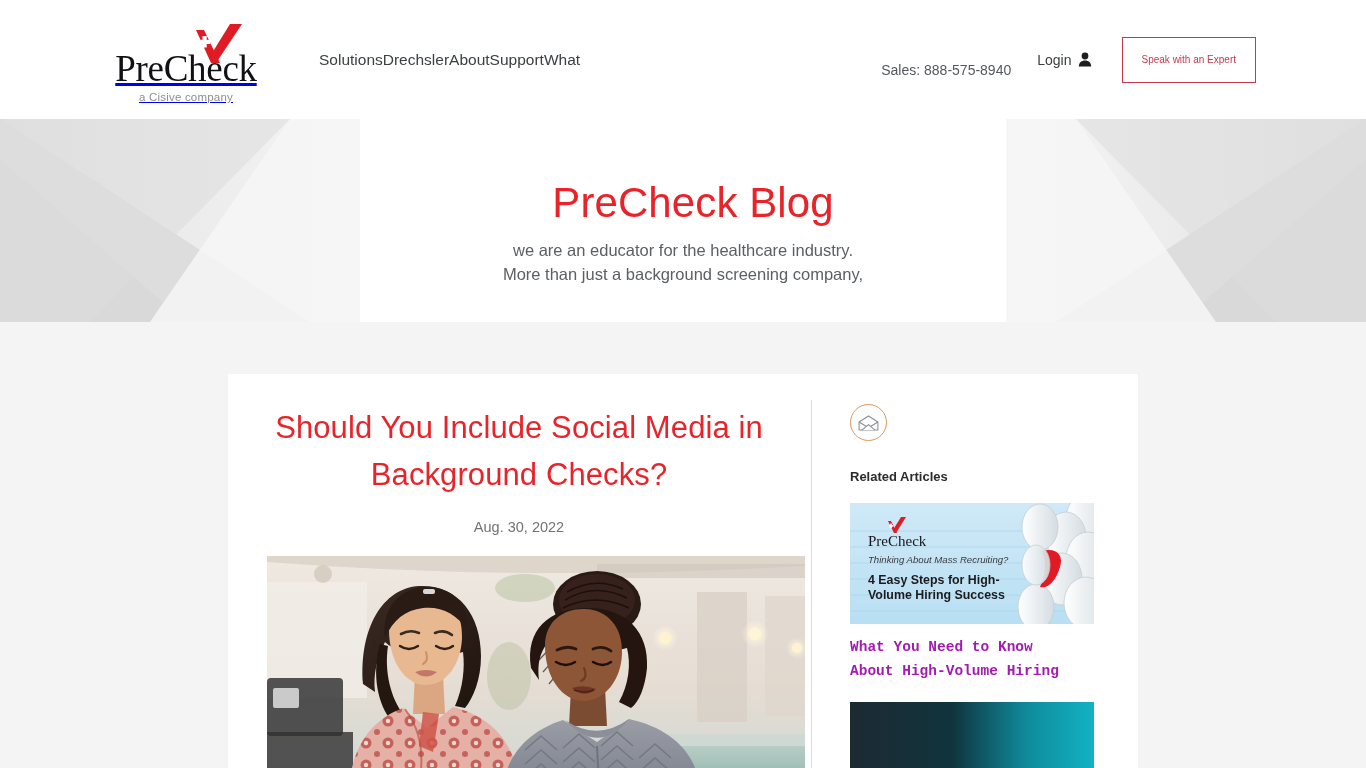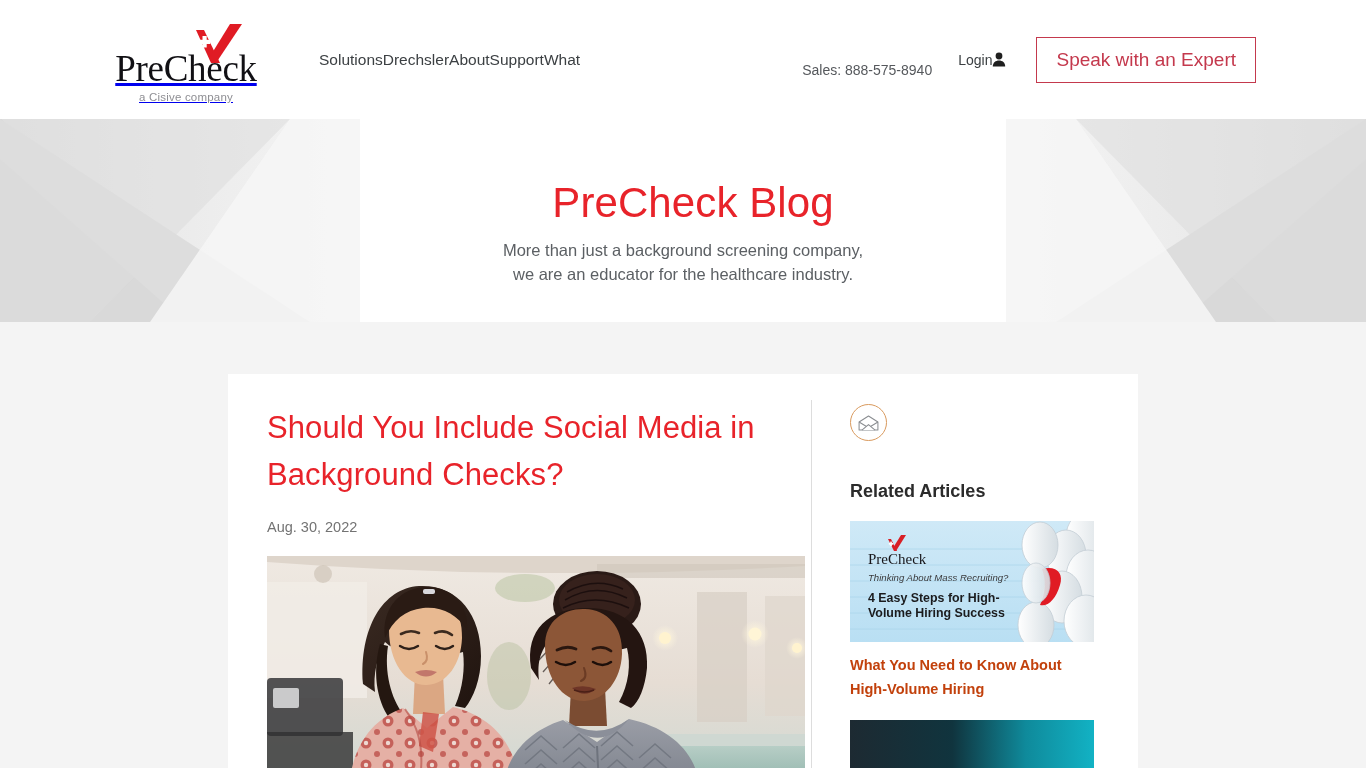--- a/index.html
+++ b/index.html
@@ -73,34 +73,34 @@
     height: 47px;
   }
   .sales-phone {
     font-size: 14px;
     color: #55585c;
     margin-right: 26px;
     white-space: nowrap;
     margin-top: 21px;
   }
   .login-link {
-    display: flex; align-items: center; 
+    display: flex; align-items: center; gap: 6px;
     font-size: 14px;
     color: #3c4043;
     text-decoration: none;
     margin-right: 30px;
     white-space: nowrap;
   }
   .person-icon { display:block; width: 14px; height: 15px; }
   .expert-btn {
     display: flex; align-items: center; justify-content: center;
     border: 1px solid #c4394d;
     color: #c4394d;
     background: transparent;
-    font-size: 19px;
+    font-size: 10px;
     height: 46px;
     padding: 0 19px;
     white-space: nowrap;
     cursor: pointer;
     font-family: "Liberation Sans", sans-serif;
   }
 
   
   .hero {
     position: relative;
@@ -141,20 +141,21 @@
     left: 228px; top: 52px;
     width: 910px;
     height: 394px;
     background: #ffffff;
     display: flex;
   }
   .article-col {
     width: 583px;
     padding: 30px 40px 0 39px;
     position: relative;
+    text-align: center;
   }
   .article-title {
     font-size: 31px;
     line-height: 47px;
     font-weight: 400;
     color: #e8232a;
     letter-spacing: 0.1px;
   }
   .article-date {
     margin-top: 21px;
@@ -186,41 +187,42 @@
   .env-circle {
     width: 37px; height: 37px;
     border: 1.5px solid #d99a5e;
     border-radius: 50%;
     display: flex; align-items: center; justify-content: center;
     background: #fff;
   }
   .env-circle svg { width: 21px; height: 16px; display:block; }
 
   .related-heading {
-    margin-top: 40px;
-    font-size: 18px;
+    margin-top: 28px;
+    font-size: 13px;
     font-weight: bold;
     color: #2b2b2b;
   }
   .rel-item { margin-top: 19px; }
   .rel-thumb {
     width: 244px; height: 121px;
     overflow: hidden;
     display: block;
     background: #bfe3f4;
     position: relative;
   }
   .rel-thumb svg { display:block; width:100%; height:100%; }
   .rel-title {
     margin-top: 11px;
     font-size: 14.5px;
     font-weight: bold;
-    color: #c2410c;
+    color: #a21caf;
     line-height: 24px;
     max-width: 232px;
+    font-family: Liberation Mono, monospace;
   }
   .rel-meta {
     margin-top: 1px;
     font-size: 14.5px;
     color: #6a6e72;
     line-height: 24px;
   }
   .rel-thumb-2 {
     margin-top: 19px;
     width: 244px; height: 121px;
@@ -294,22 +296,22 @@
     <polygon points="1366,0 1366,40 1181,203 1056,203" fill="#dddddd"></polygon>
 
     <polygon points="360,0 1006,0 1006,203 360,203" fill="#ffffff" opacity="0.92"></polygon>
     <polygon points="290,0 360,0 360,203 150,203" fill="#f6f6f6" opacity="0.85"></polygon>
     <polygon points="1006,0 1076,0 1216,203 1006,203" fill="#f6f6f6" opacity="0.85"></polygon>
   </svg>
 
   <div class="hero-inner">
     <div class="hero-title">PreCheck Blog</div>
     <div class="hero-sub">
+      <div>we are an educator for the healthcare industry.</div>
       <div>More than just a background screening company,</div>
-      <div>we are an educator for the healthcare industry.</div>
     </div>
   </div>
 </div>
 
 <div class="page-body">
   <div class="card">
 
     <div class="article-col">
       <h1 class="article-title">Should You Include Social Media in Background Checks?</h1>
       <div class="article-date">Aug. 30, 2022</div>

